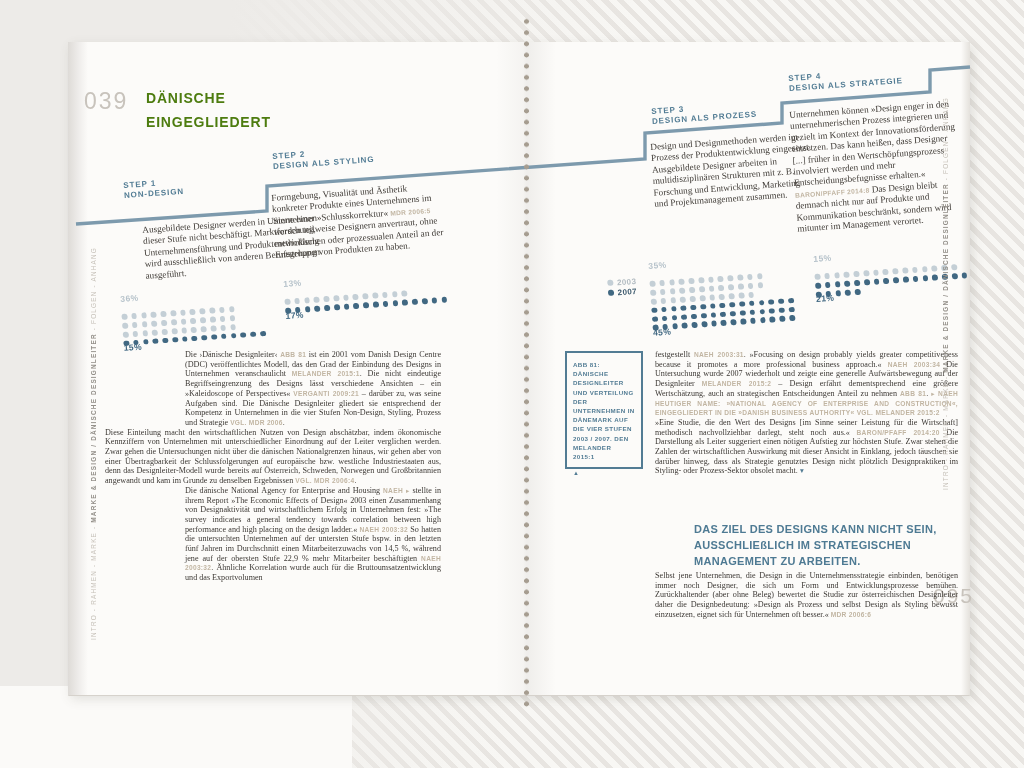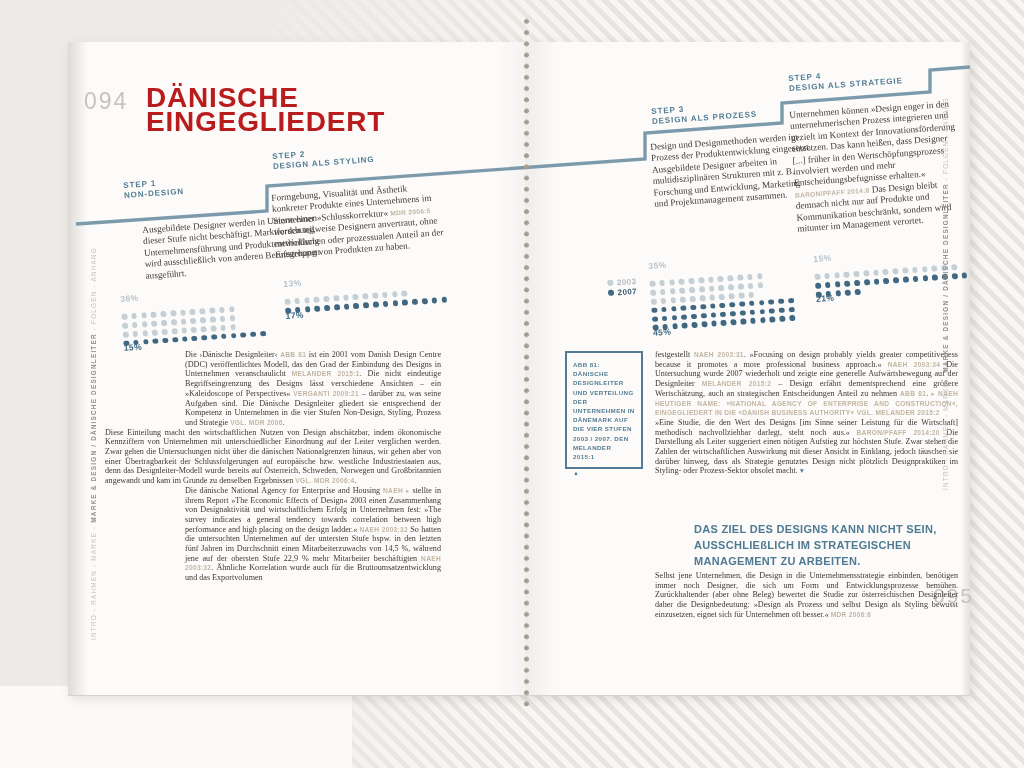--- a/index.html
+++ b/index.html
@@ -24,22 +24,22 @@
   .fold{position:absolute;left:428px;top:0;bottom:0;width:60px;
     background:linear-gradient(90deg,rgba(110,104,94,0),rgba(110,104,94,.05) 45%,rgba(110,104,94,.09) 52%,rgba(110,104,94,0));}
   .binding-dots{position:absolute;left:456px;top:-26px;width:5px;height:692px;
     background-image:radial-gradient(circle at 50% 5.5px,#a69d90 2.1px,rgba(0,0,0,0) 2.7px);
     background-size:5px 11.2px;z-index:6;}
 
   
   .pagenum{position:absolute;font-size:23px;letter-spacing:2px;color:#c8c3bc;font-weight:400;}
   .pn-left{left:16px;top:46px;}
   .pn-right{left:865px;top:542px;font-size:21px;}
-  .title{position:absolute;left:78px;top:44px;font-weight:700;font-size:28px;line-height:24px;
-    letter-spacing:.8px;color:#b91c1c;}
+  .title{position:absolute;left:78px;top:44px;font-weight:700;font-size:14px;line-height:24px;
+    letter-spacing:.8px;color:#4d7c0f;}
 
   
   .stairs{position:absolute;left:0;top:0;z-index:1;}
 
   
   .tilt{transform:rotate(-4deg);transform-origin:0 0;}
   .step-label{position:absolute;font-size:8px;font-weight:700;letter-spacing:.9px;
     color:#527c94;line-height:10px;text-transform:uppercase;z-index:2;}
   .step-text{position:absolute;font-family:"Liberation Serif","DejaVu Serif",serif;
     font-size:9.2px;line-height:11.4px;color:#403c37;z-index:2;text-align:left;hyphens:auto;}
@@ -96,21 +96,21 @@
 <div class="bg-stripes"></div>
 <div class="bg-wash"></div>
 <div class="white-sheet"></div>
 
 <div class="spread">
   <div class="edge-left"></div>
   <div class="edge-right"></div>
   <div class="fold"></div>
   <div class="binding-dots"></div>
 
-  <div class="pagenum pn-left">094</div>
+  <div class="pagenum pn-left">039</div>
   <div class="title">
     <div>DÄNISCHE</div>
     <div>EINGEGLIEDERT</div>
   </div>
 
   <svg class="stairs" width="902" height="655" viewBox="0 0 902 655">
     <polyline points="8,182 199,169 199,144 577,117 577,91 714,81 714,61 862,50 862,28 902,25" fill="none" stroke="#7d9aad" stroke-width="3.4"></polyline>
   </svg>
 
   <div class="step-label tilt" style="left:55px;top:139px;">

